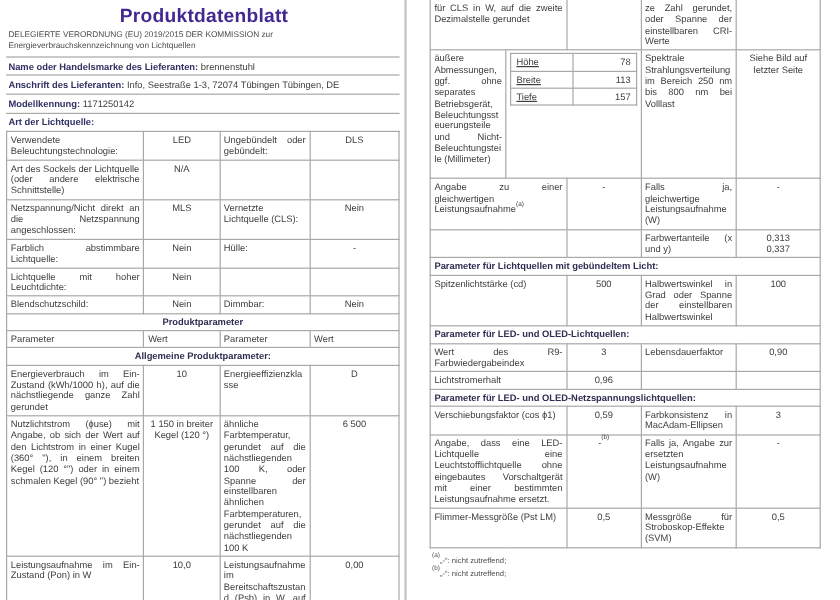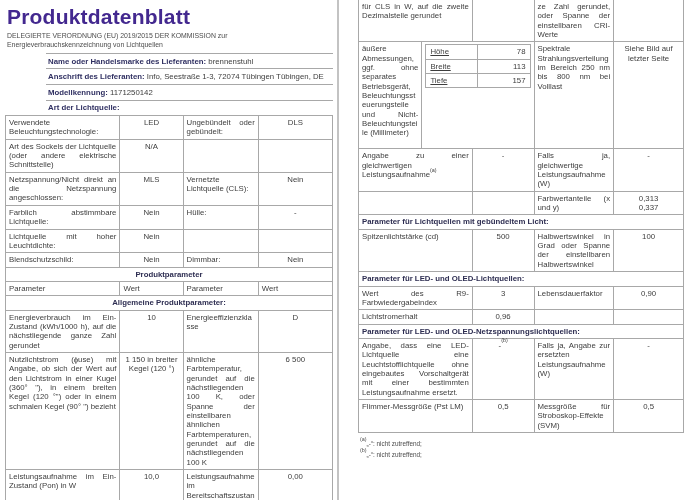--- a/index.html
+++ b/index.html
@@ -6,25 +6,25 @@
   html,body { width:700px; height:500px; }
   body {
     position:relative; overflow:hidden; background:#ffffff;
     font-family:"Liberation Sans", sans-serif; color:#3d3d3d;
   }
   .page { position:absolute; top:0; height:500px; background:#fff; overflow:hidden; }
   #page-left  { left:0;   width:337px; padding:3px 4px 0 5px; }
   #divider    { position:absolute; left:337px; top:0; width:2px; height:500px; background:#c3c3c3; }
   #page-right { left:339px; width:361px; padding:0 16px 0 19px; }
 
-  .doc-title { font-size:21px; font-weight:bold; color:#43288f; margin:2px 0 3px 2px; letter-spacing:.2px; }
+  .doc-title { font-size:16px; font-weight:bold; color:#43288f; margin:2px 0 3px 2px; letter-spacing:.2px;text-align:center; }
   .reg-line  { font-size:6.9px; color:#4c4c4c; margin-left:2px; line-height:1.3; }
   .reg-block { margin-bottom:3px; }
 
-  .info-row { border-top:1px solid #a8a8a8; padding:2.6px 2px; font-size:7.8px; line-height:1.2;margin-left:41px; }
+  .info-row { border-top:1px solid #a8a8a8; padding:2.6px 2px; font-size:7.8px; line-height:1.2; }
   .info-label { font-weight:bold; color:#303062; }
   .info-value { color:#3d3d3d; }
 
   table.main { width:100%; border-collapse:collapse; font-size:7.8px; line-height:1.2; table-layout:fixed; }
   table.main td { border:1px solid #a8a8a8; padding:2px 3px; vertical-align:top; overflow-wrap:anywhere; }
   td.param { text-align:justify; }
   td.val   { text-align:center; }
   td.center-head { text-align:center; font-weight:bold; color:#2e2e52; }
   td.sec-head    { font-weight:bold; color:#2e2e52; }
   .pre { white-space:pre-line; }
@@ -239,20 +239,26 @@
         <td class="param" colspan="2">Lichtstromerhalt</td>
         <td class="val">0,96</td>
         <td class="param"></td>
         <td class="val"></td>
       </tr>
 
       <tr>
         <td class="sec-head" colspan="5">Parameter für LED- und OLED-Netzspannungslichtquellen:</td>
       </tr>
       <tr>
+        <td class="param" colspan="2">Verschiebungsfaktor (cos ϕ1)</td>
+        <td class="val">0,59</td>
+        <td class="param">Farbkonsistenz in MacAdam-Ellipsen</td>
+        <td class="val">3</td>
+      </tr>
+      <tr>
         <td class="param" colspan="2">Angabe, dass eine LED-Lichtquelle eine Leuchtstofflichtquelle ohne eingebautes Vorschaltgerät mit einer bestimmten Leistungsaufnahme ersetzt.</td>
         <td class="val"><span>-</span><sup>(b)</sup></td>
         <td class="param">Falls ja, Angabe zur ersetzten Leistungsaufnahme (W)</td>
         <td class="val">-</td>
       </tr>
       <tr>
         <td class="param" colspan="2">Flimmer-Messgröße (Pst LM)</td>
         <td class="val">0,5</td>
         <td class="param">Messgröße für Stroboskop-Effekte (SVM)</td>
         <td class="val">0,5</td>

